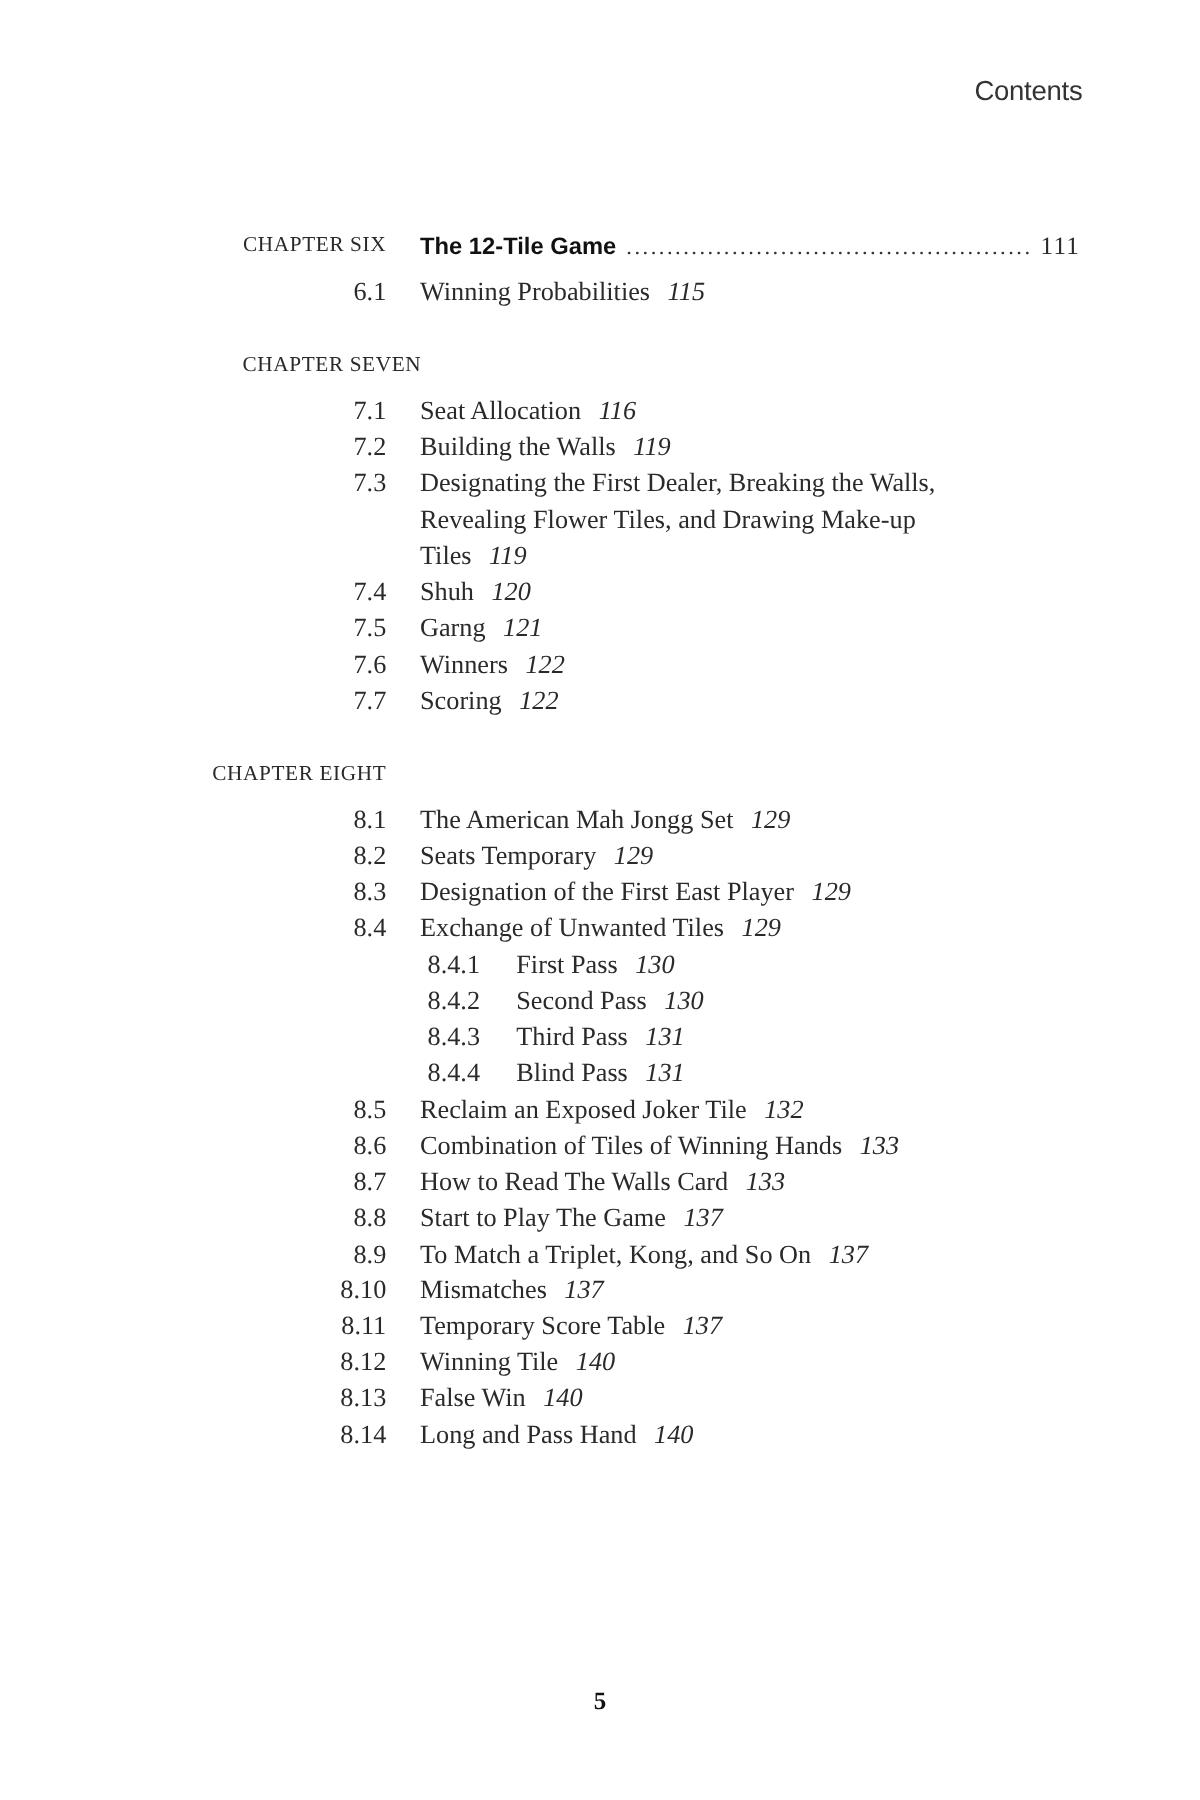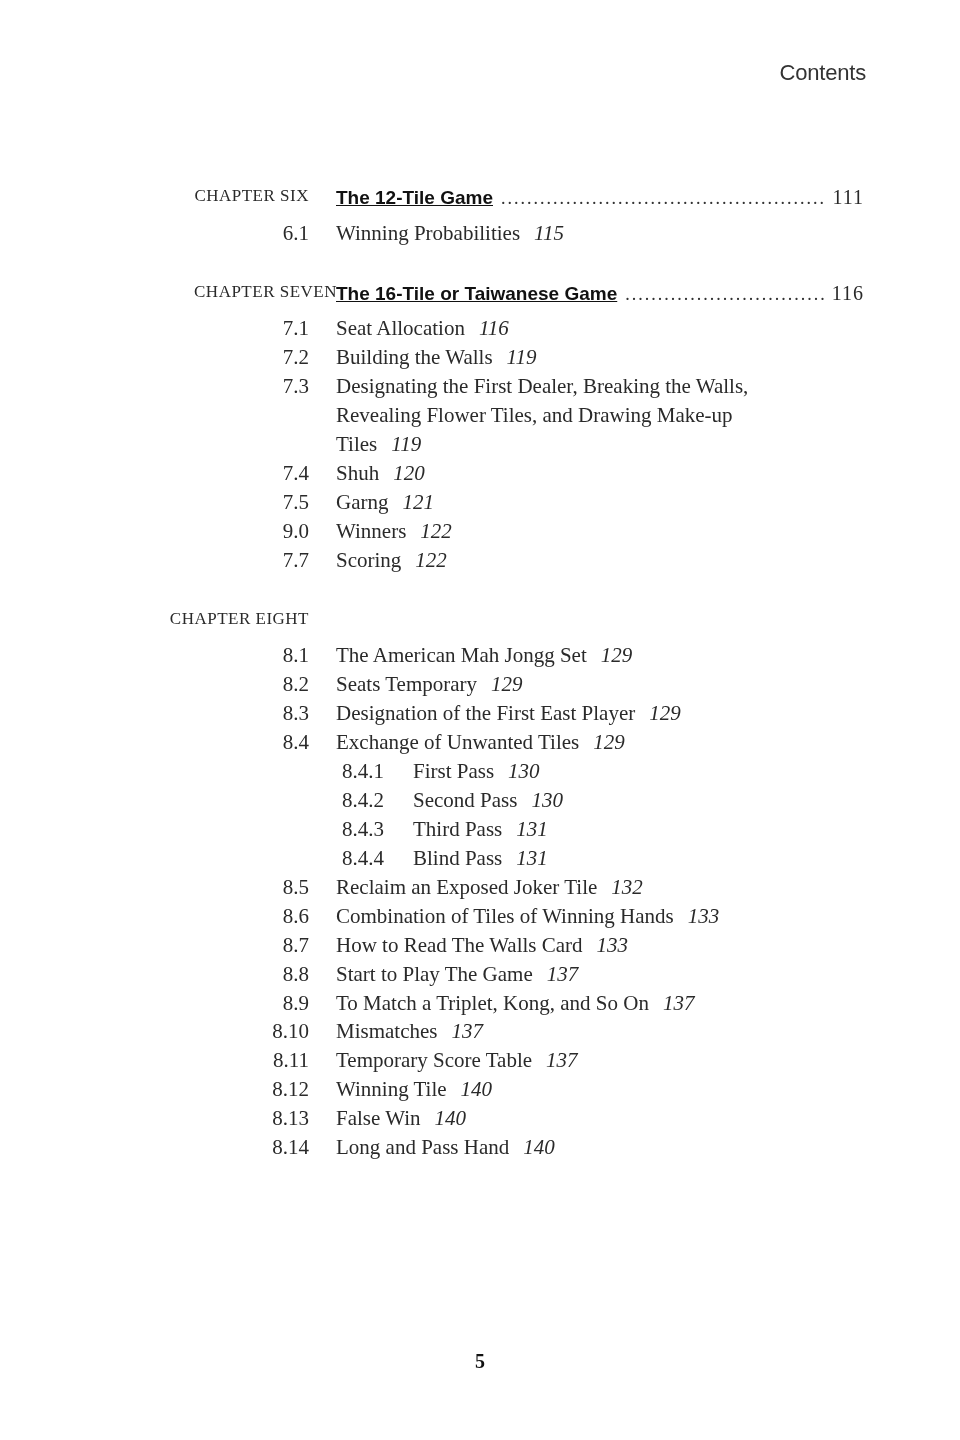--- a/index.html
+++ b/index.html
@@ -2,21 +2,21 @@
 <html><head>
 <meta charset="utf-8">
 <style>
   html, body { margin:0; padding:0; background:#ffffff; }
   body { width:960px; height:1440px; position:relative; overflow:hidden; color:#222; font-family:"Liberation Serif", "DejaVu Serif", serif; }
   .running-head { position:absolute; top:60px; right:94px; font-family:"Liberation Sans", "DejaVu Sans", sans-serif; font-size:22px; color:#333; letter-spacing:-0.2px; }
   .toc { position:absolute; left:0; top:0; width:960px; }
   .chapter-row { position:absolute; left:0; width:960px; height:30px; }
   .chapter-label { position:absolute; right:651px; top:0; font-size:17px; letter-spacing:0.5px; white-space:nowrap; color:#2a2a2a; }
   .chapter-title-wrap { position:absolute; left:336px; width:528px; top:0; display:flex; align-items:baseline; }
-  .chapter-title { font-family:"Liberation Sans", "DejaVu Sans", sans-serif; font-weight:bold; font-size:19px; white-space:nowrap; color:#111;text-decoration:underline; }
+  .chapter-title { font-family:"Liberation Sans", "DejaVu Sans", sans-serif; font-weight:bold; font-size:19px; white-space:nowrap; color:#111; }
   .leader { flex:1; overflow:hidden; white-space:nowrap; margin:0 8px; font-size:18px; color:#333; letter-spacing:2px; }
   .leader::before { content:"......................................................................................................................................"; }
   .chapter-page { font-size:20px; white-space:nowrap; letter-spacing:1px; color:#2a2a2a;text-align:center; }
   .entry { position:absolute; left:0; width:960px; font-size:21px; line-height:29px; color:#2a2a2a; }
   .entry-num { position:absolute; right:651px; top:0; white-space:nowrap; }
   .entry-text { position:absolute; left:336px; top:0; width:470px; }
   .entry-page { font-style:italic; margin-left:14px; }
   .sub .entry-num { left:342px; right:auto; }
   .sub .entry-text { left:413px; }
   .folio { position:absolute; top:1350px; left:0; width:960px; text-align:center; font-weight:bold; font-size:20px; color:#111; }
@@ -36,25 +36,20 @@
       <span class="chapter-page">111</span>
     </div>
   </div>
   <div class="entry" style="top:219px;">
     <span class="entry-num">6.1</span>
     <span class="entry-text"><span>Winning Probabilities</span><span class="entry-page">115</span></span>
   </div>
 
   <div class="chapter-row" style="top:282px;padding-left:28px;">
     <span class="chapter-label">CHAPTER SEVEN</span>
-    <div class="chapter-title-wrap">
-      <span class="chapter-title">The 16-Tile or Taiwanese Game</span>
-      <span class="leader"></span>
-      <span class="chapter-page">116</span>
-    </div>
   </div>
   <div class="entry" style="top:314px;">
     <span class="entry-num">7.1</span>
     <span class="entry-text"><span>Seat Allocation</span><span class="entry-page">116</span></span>
   </div>
   <div class="entry" style="top:343px;">
     <span class="entry-num">7.2</span>
     <span class="entry-text"><span>Building the Walls</span><span class="entry-page">119</span></span>
   </div>
   <div class="entry" style="top:372px;">
@@ -63,21 +58,21 @@
   </div>
   <div class="entry" style="top:459px;">
     <span class="entry-num">7.4</span>
     <span class="entry-text"><span>Shuh</span><span class="entry-page">120</span></span>
   </div>
   <div class="entry" style="top:488px;">
     <span class="entry-num">7.5</span>
     <span class="entry-text"><span>Garng</span><span class="entry-page">121</span></span>
   </div>
   <div class="entry" style="top:517px;">
-    <span class="entry-num">9.0</span>
+    <span class="entry-num">7.6</span>
     <span class="entry-text"><span>Winners</span><span class="entry-page">122</span></span>
   </div>
   <div class="entry" style="top:546px;">
     <span class="entry-num">7.7</span>
     <span class="entry-text"><span>Scoring</span><span class="entry-page">122</span></span>
   </div>
 
   <div class="chapter-row" style="top:609px;">
     <span class="chapter-label">CHAPTER EIGHT</span>
   </div>

